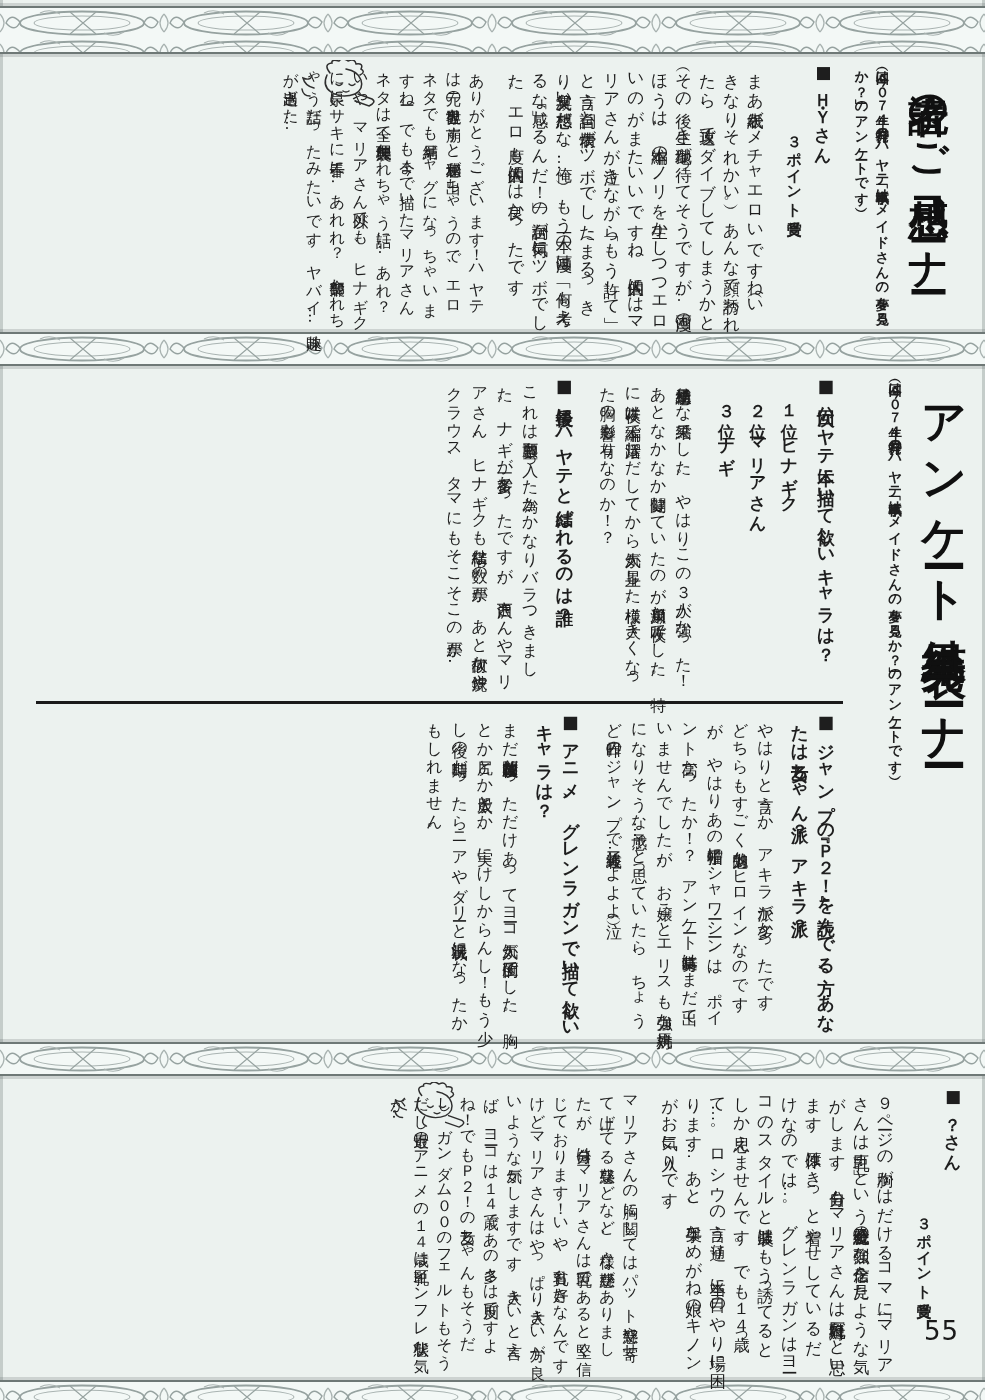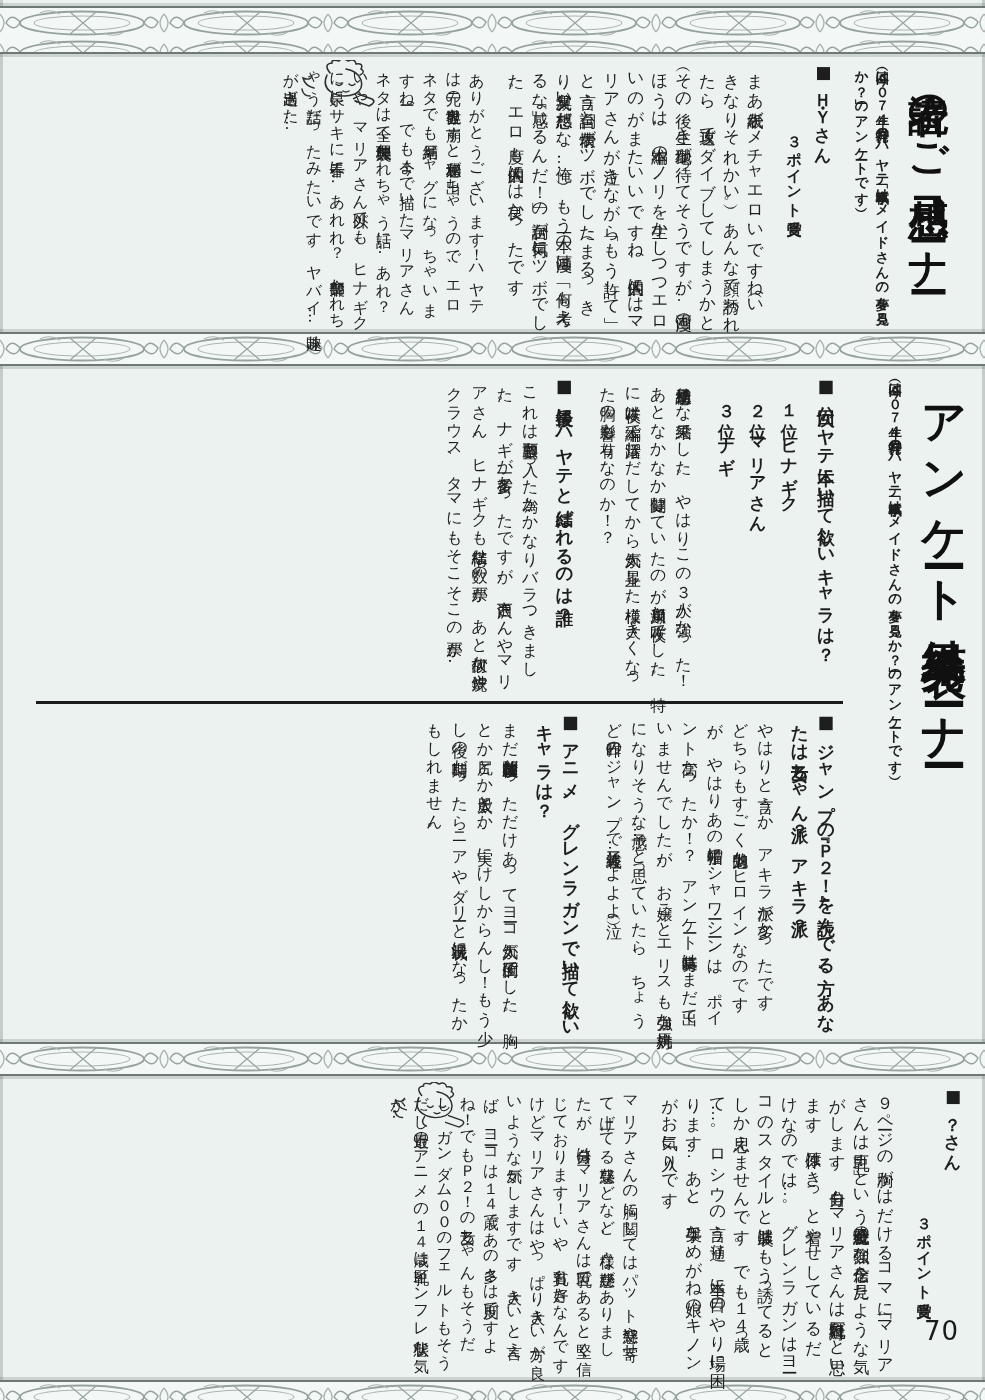--- a/index.html
+++ b/index.html
@@ -156,13 +156,13 @@
     <path d="M10 36 q-7 0 -8 -7"></path>
     <path d="M30 13 q-7 -9 2 -10 q-1 -4 7 -2 q3 -4 9 0 q7 -3 8 3 q8 -1 5 5 q5 3 -1 6"></path>
     <path d="M27 15 q-5 11 4 17 q11 7 24 2 q9 -5 6 -14 q-3 -9 -15 -11"></path>
     <path d="M36 24 q3 3 6 0 M49 24 q3 3 6 0"></path>
     <path d="M43 31 q3 2 6 0"></path>
     <path d="M58 34 l14 5 q5 3 -3 7 l-14 -5"></path>
     <path d="M33 35 q-5 7 2 10"></path>
   </g>
 </svg>
 
-<div class="page-number">70</div>
+<div class="page-number">55</div>
 
 </body></html>

